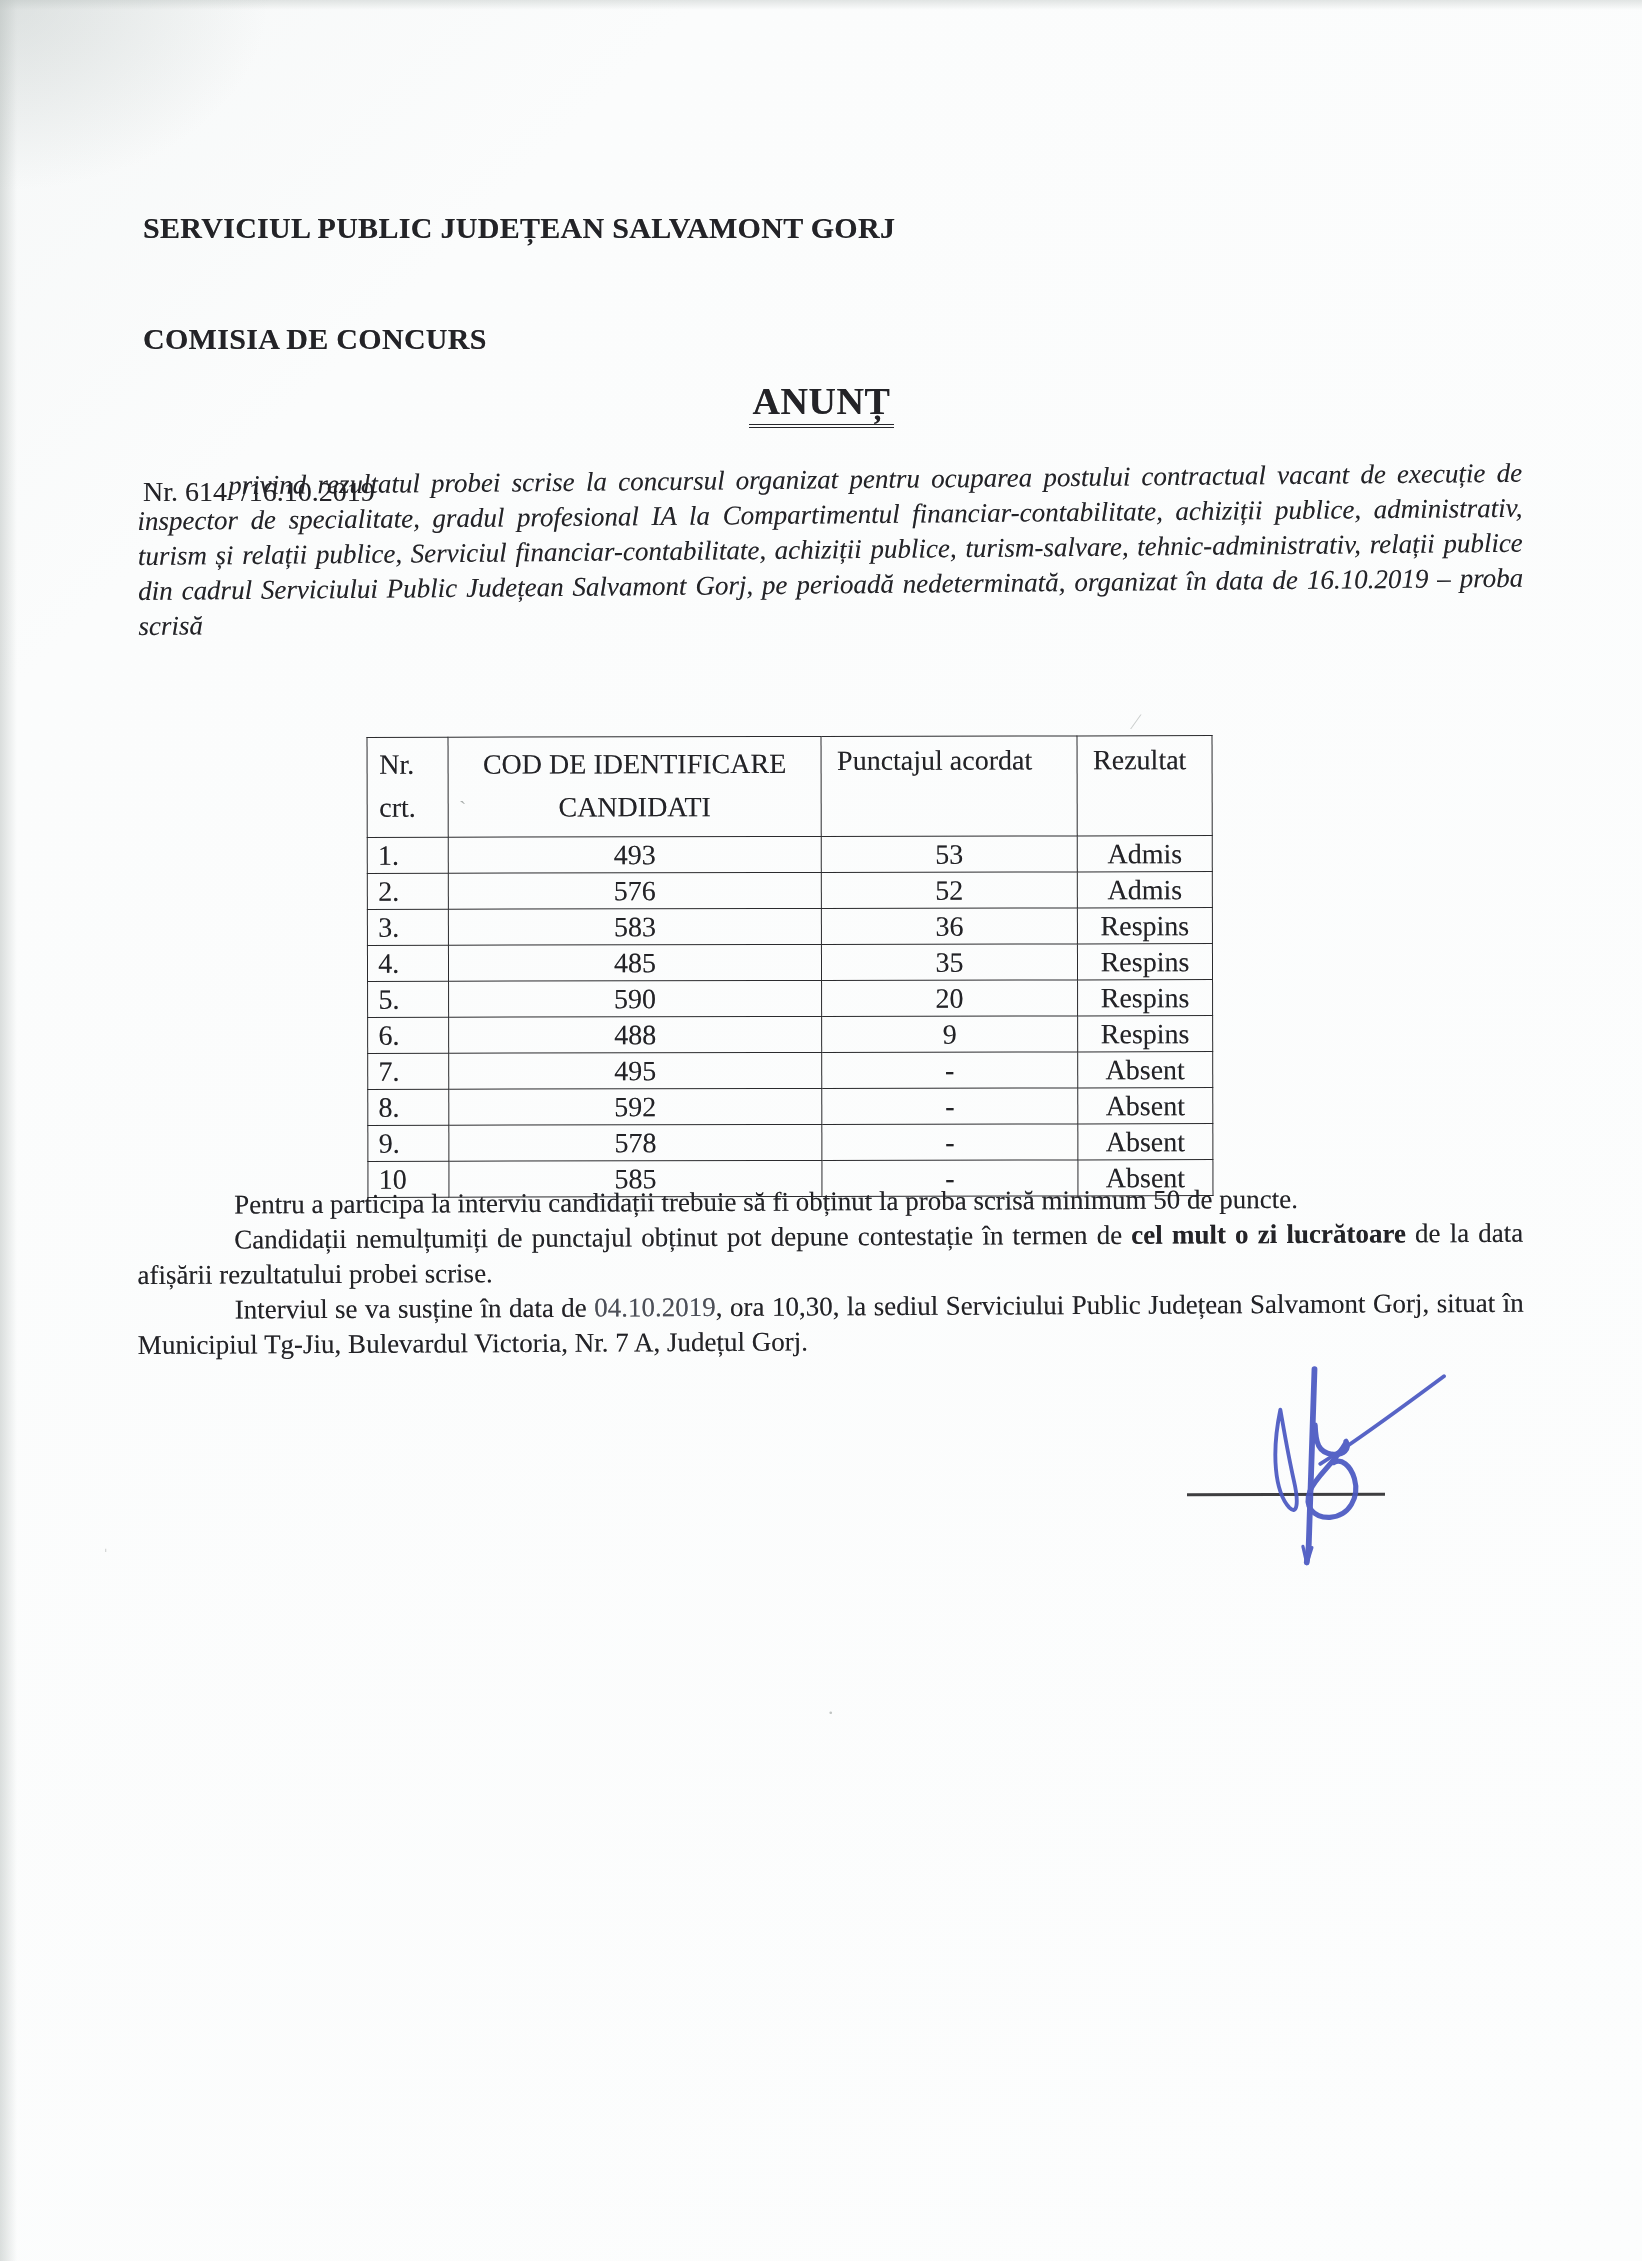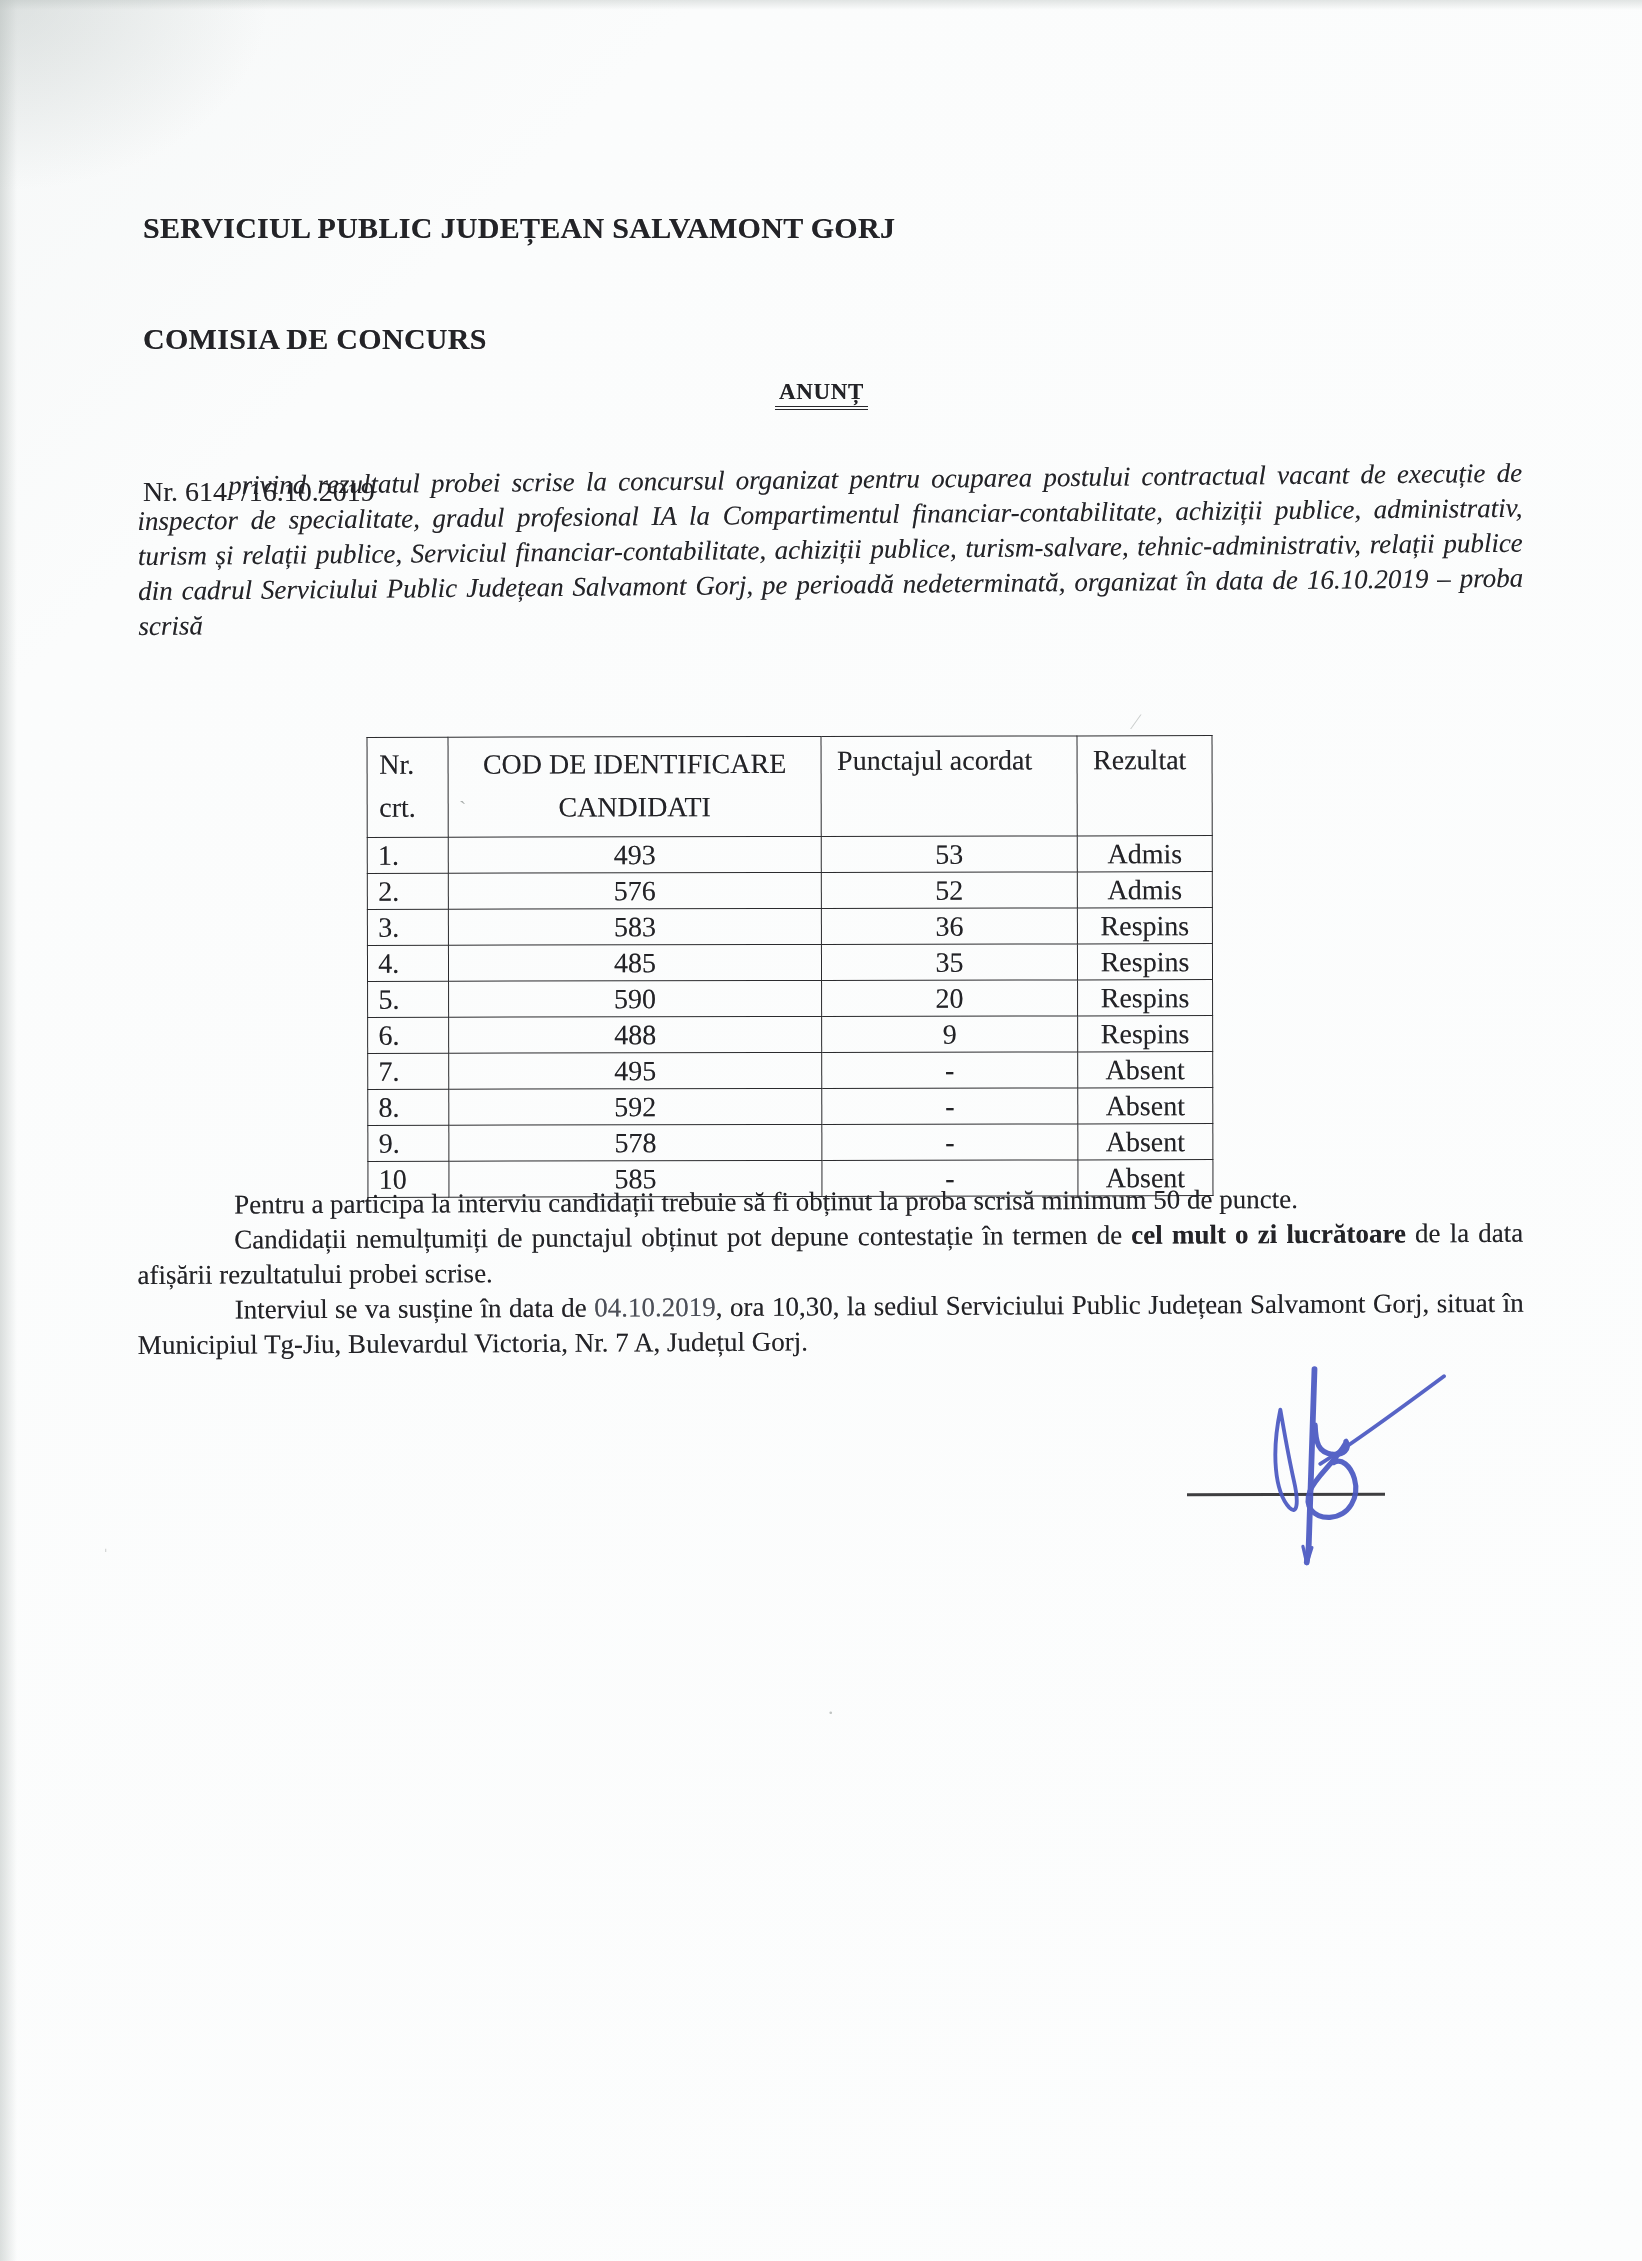--- a/index.html
+++ b/index.html
@@ -20,21 +20,21 @@
     background:linear-gradient(to bottom,rgba(198,204,202,.5),rgba(255,255,255,0));}
   .corner-tl{position:absolute;left:0;top:0;width:271px;height:193px;
     background:radial-gradient(ellipse at 0% 0%,rgba(180,188,186,.4),rgba(255,255,255,0) 70%);}
 
   .letterhead{position:absolute;left:143px;top:135px;line-height:37px;white-space:pre;}
   .letterhead .l1,.letterhead .l2{font-weight:bold;font-size:30px;letter-spacing:0.3px;
     text-shadow:0 0 0.6px rgba(20,20,25,.45);}
   .letterhead .l3{font-weight:normal;font-size:28px;text-shadow:0 0 0.6px rgba(20,20,25,.3);margin-top:42px;}
 
   .title-row{position:absolute;left:0;top:379px;width:1643px;text-align:center;}
-  .title-row .title{display:inline-block;font-size:23px;font-weight:bold;letter-spacing:0.6px;
+  .title-row .title{display:inline-block;font-size:38px;font-weight:bold;letter-spacing:0.6px;
     border-bottom:4.5px double #26262b;padding:0 3.9px 1.3px 3.9px;
     text-shadow:0 0 0.6px rgba(20,20,25,.5);}
 
   .intro{position:absolute;left:137px;top:442px;width:1385px;
     font-size:27px;font-style:italic;line-height:35px;text-align:justify;
     text-indent:91px;transform:rotate(-0.55deg);transform-origin:left top;
     text-shadow:0 0 0.6px rgba(30,30,40,.35);}
 
   .results{position:absolute;left:367px;top:736px;transform:rotate(-0.12deg);
     border-collapse:collapse;table-layout:fixed;font-size:28px;}

